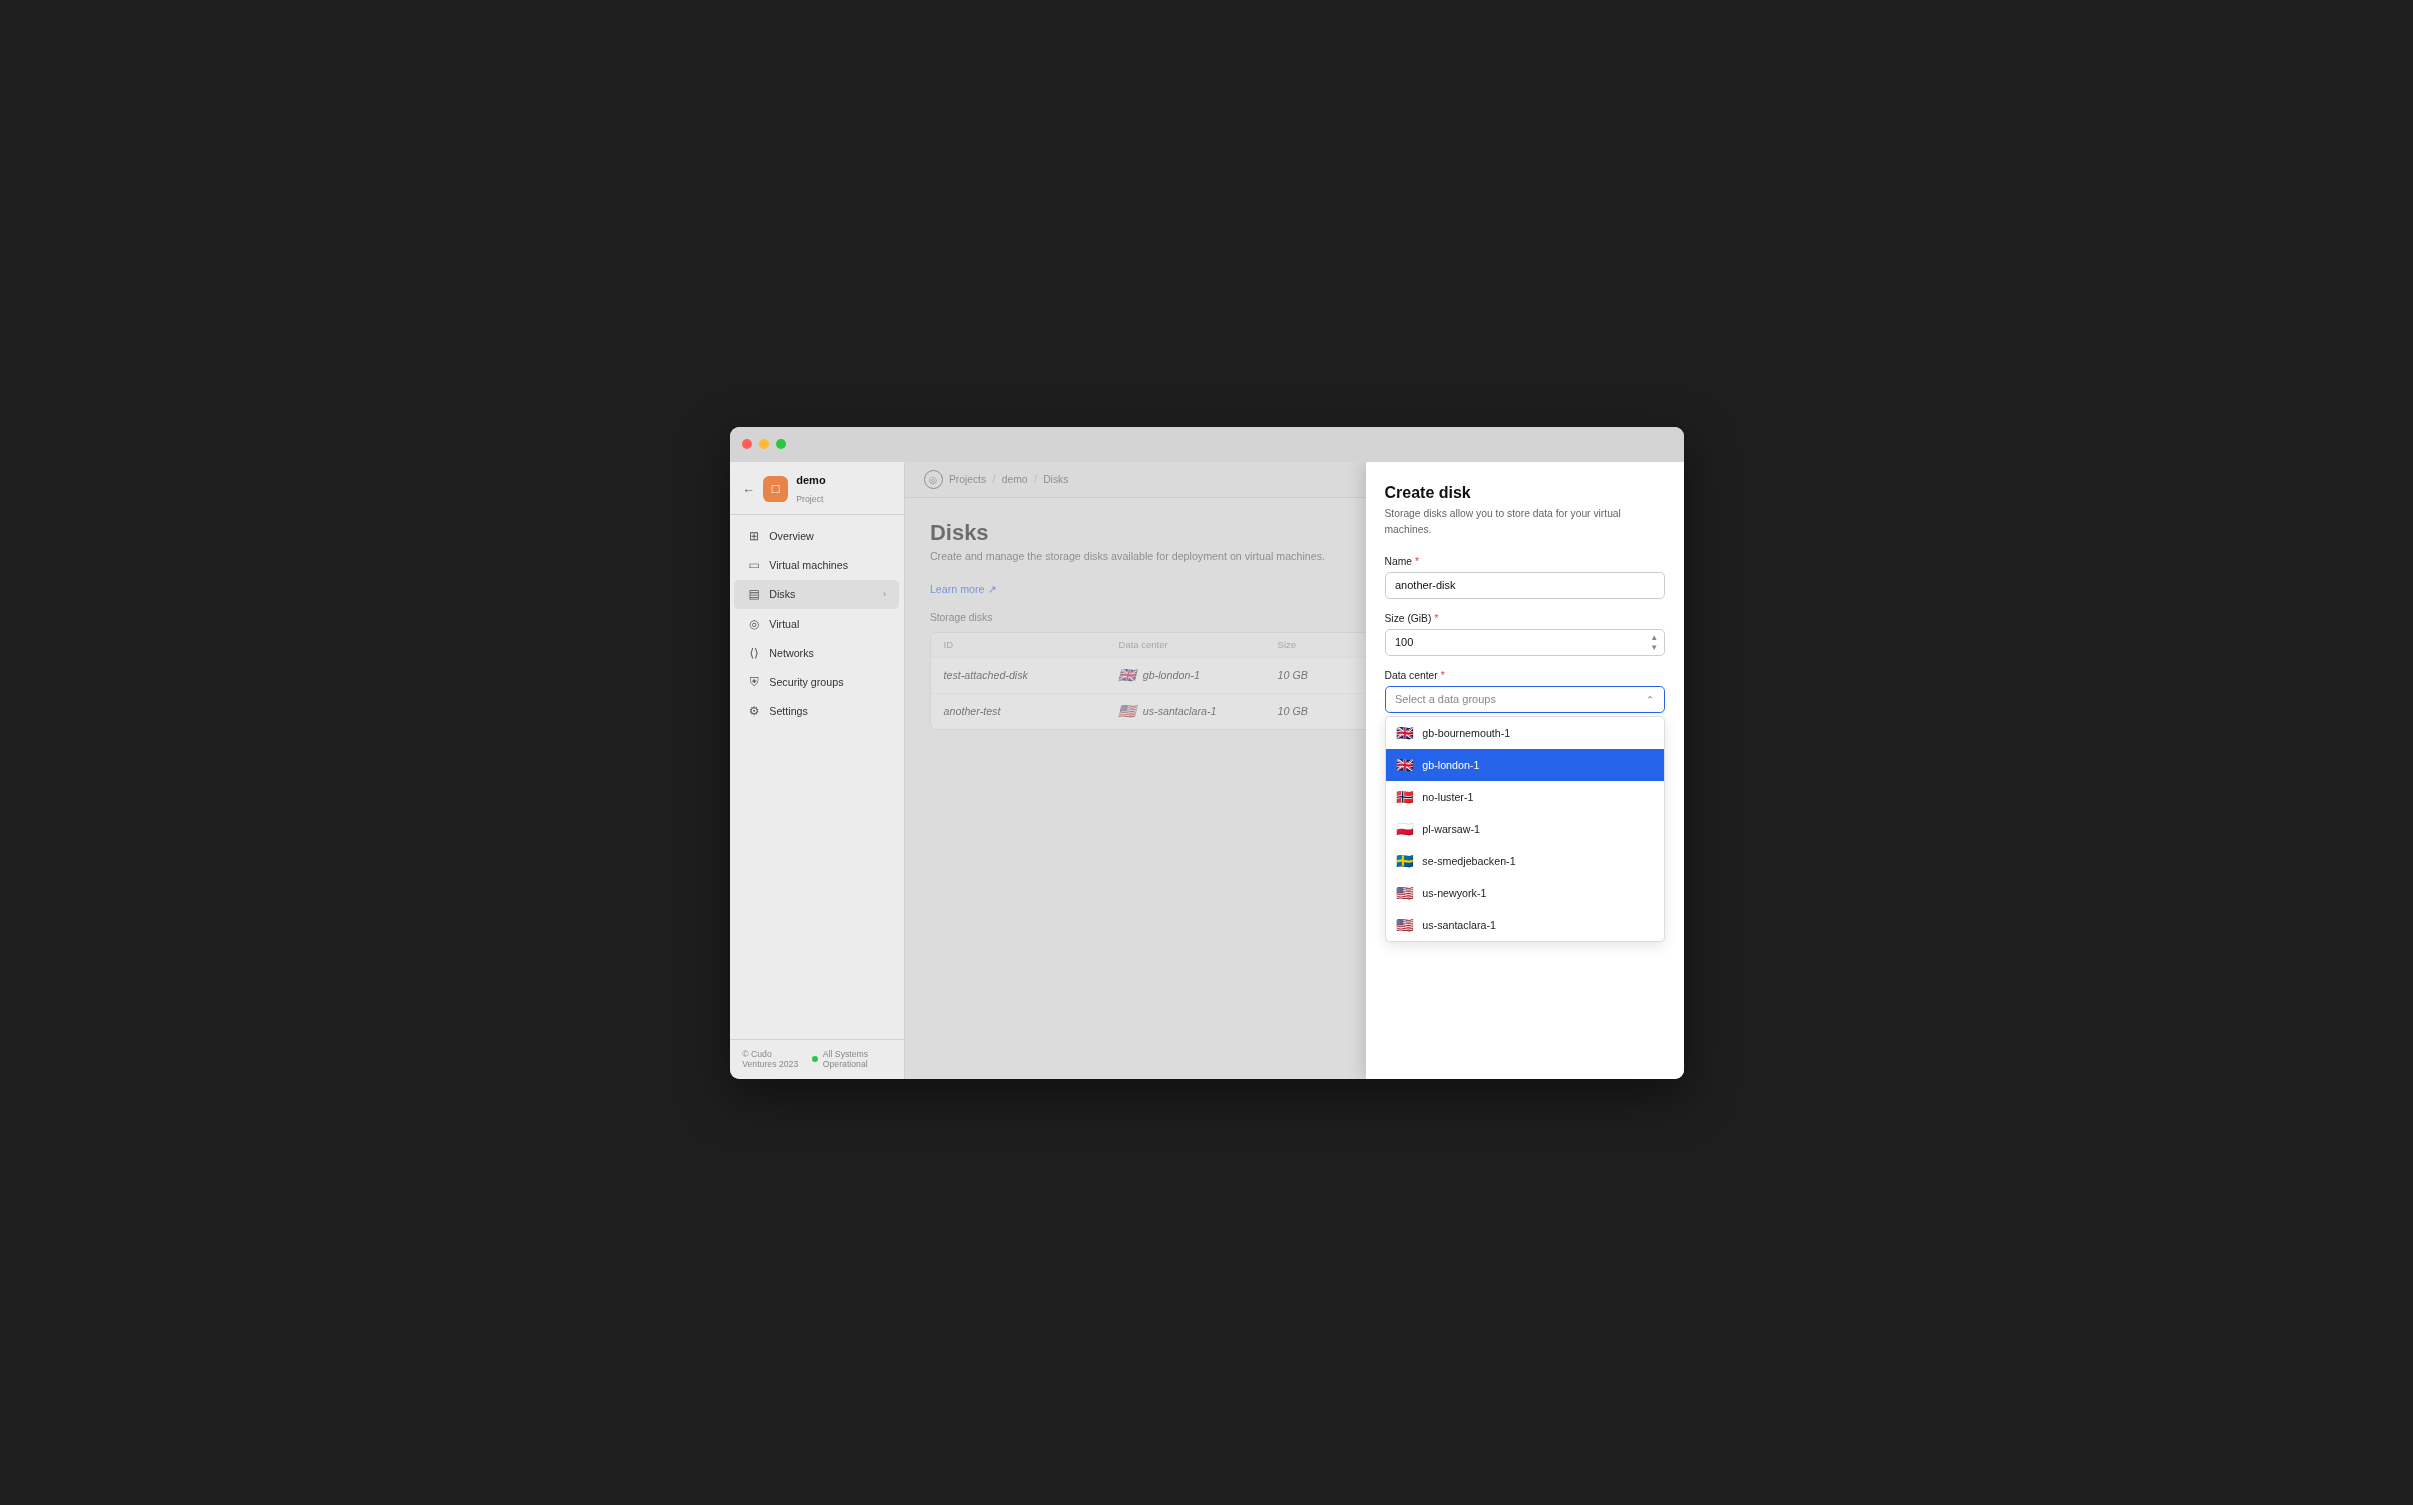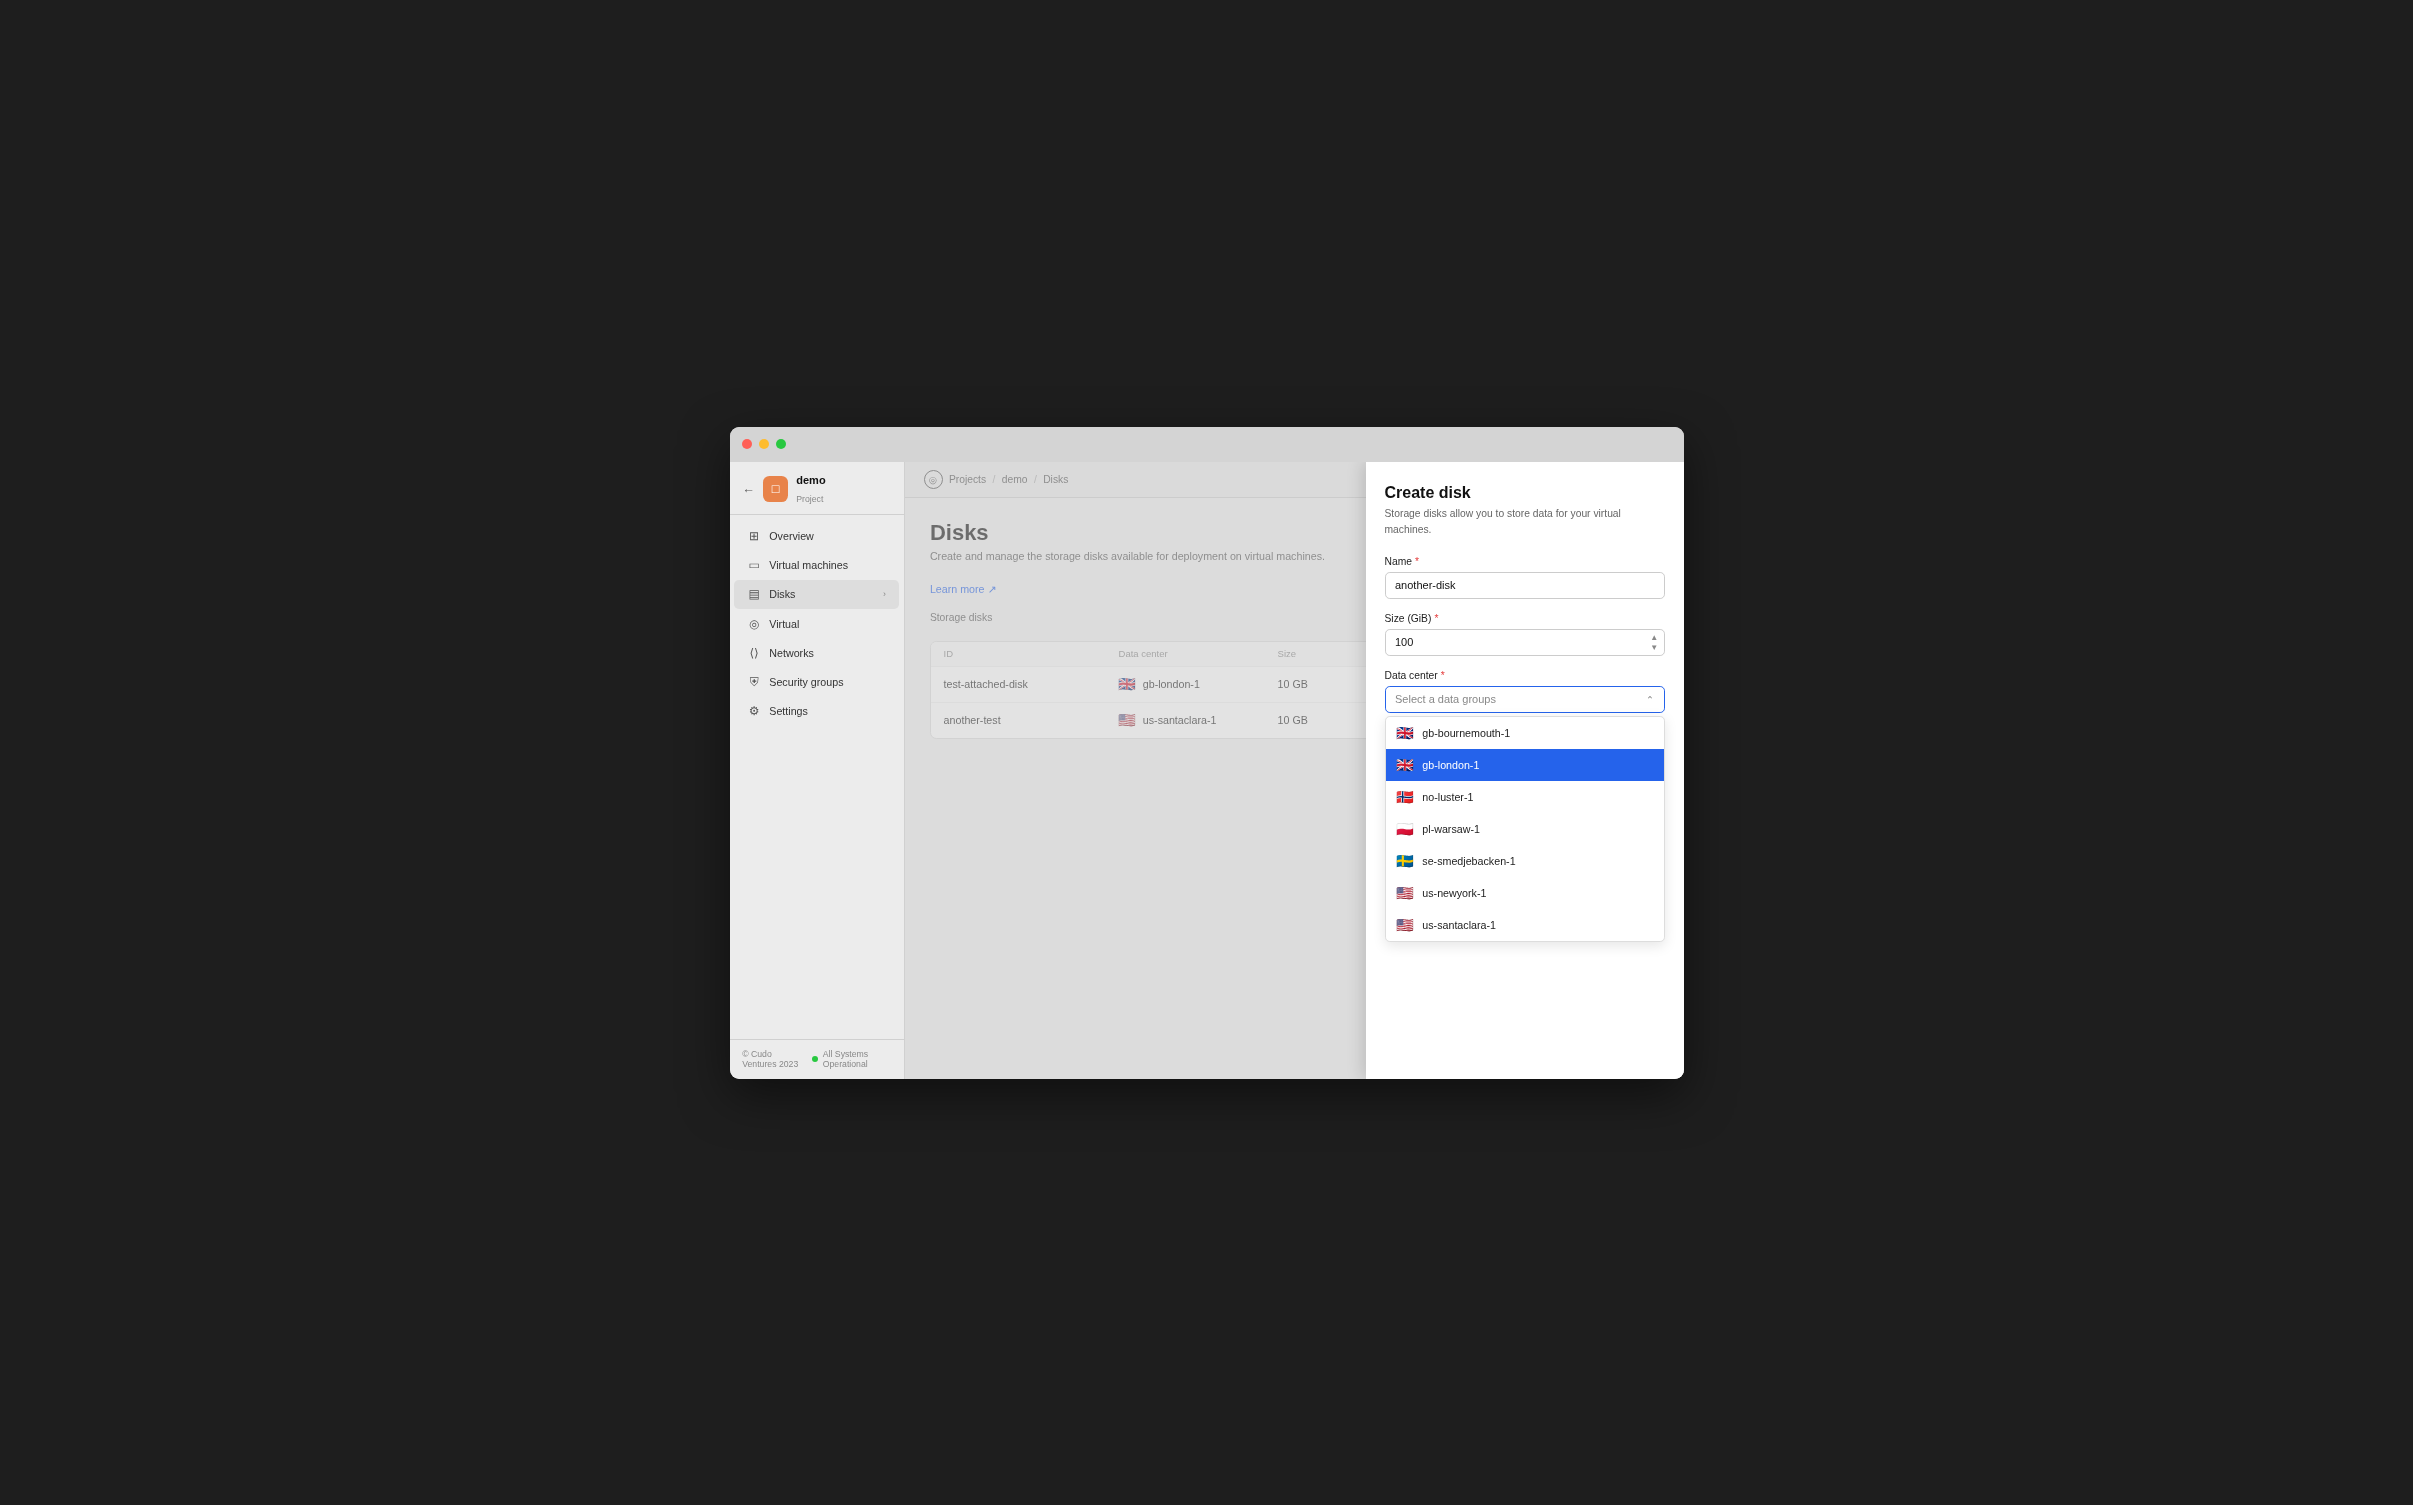--- a/index.html
+++ b/index.html
@@ -166,21 +166,21 @@
       font-size: 10.7px;
       color: #2563eb;
       cursor: pointer;
       margin-bottom: 16px;
     }
 
     .section-label {
       font-size: 10.3px;
       font-weight: 500;
       color: #555;
-      margin-bottom: 18px;
+      margin-bottom: 9px;
     }
 
     .table-container {
       background: white;
       border-radius: 6.4px;
       overflow: hidden;
       border: 0.8px solid #ddd;
     }
     .table-header-row {
       display: grid;
@@ -194,20 +194,21 @@
       font-weight: 500;
       color: #888;
       text-transform: none;
     }
     .table-row {
       display: grid;
       grid-template-columns: 175px 159px 95px 1fr;
       padding: 9.5px 12.7px;
       border-bottom: 0.8px solid #f0f0f0;
       align-items: center;
+      font-style: italic;
     }
     .table-row:last-child { border-bottom: none; }
     .table-cell { font-size: 10.7px; color: #222; }
     .table-cell.muted { color: #888; }
     .table-cell.link { color: #2563eb; cursor: pointer; }
     .flag-cell { display: flex; align-items: center; gap: 6.4px; }
 
     
     .overlay {
       position: absolute;

